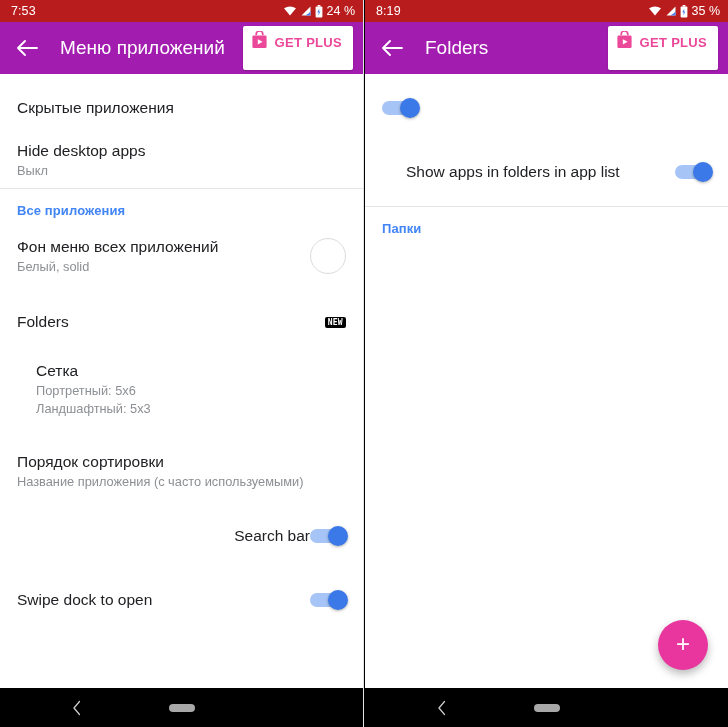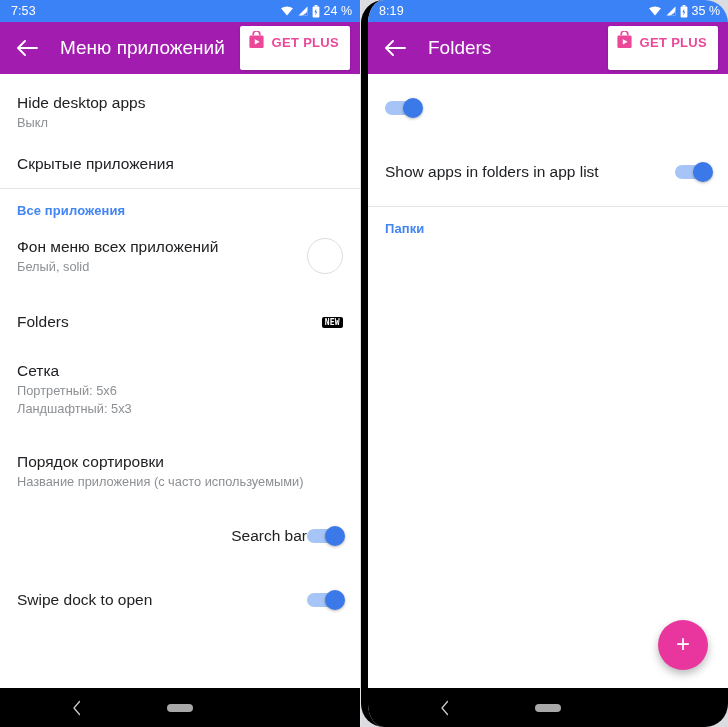--- a/index.html
+++ b/index.html
@@ -22,26 +22,26 @@
   .phone {
     width: 364px;
     height: 727px;
     background: #ffffff;
     display: flex;
     flex-direction: column;
     position: relative;
     overflow: hidden;
   }
   .phone.left { border-right: 1px solid #e3e3e3; }
-  .phone.right { border-left: 7px solid #000000; border-radius: 23px; }
+  .phone.right { border-left: 1px solid #000000; }
 
   
   .statusbar {
     height: 22px;
-    background: #3b82f6;
+    background: #b91c1c;
     color: #ffffff;
     display: flex;
     align-items: center;
     justify-content: space-between;
     padding: 0 8px 0 11px;
     box-sizing: border-box;
     flex: none;
   }
   .status-time {
     font-size: 12.5px;
@@ -298,33 +298,33 @@
             <path d="M6.8 8.2 L11.6 10.8 L6.8 13.4 Z" fill="#ffffff"></path>
           </svg>
         </span>
         <span class="getplus-label">GET PLUS</span>
       </div>
     </div>
 
     <div class="content">
       <div class="spacer-10"></div>
 
+      <div class="row" style="min-height:48px;">
+        <div class="row-text">
+          <div class="row-title">Скрытые приложения</div>
+        </div>
+      </div>
+
       <div class="row" style="min-height:56px;">
         <div class="row-text">
           <div class="row-title">Hide desktop apps</div>
           <div class="row-sub">Выкл</div>
         </div>
       </div>
 
-      <div class="row" style="min-height:48px;">
-        <div class="row-text">
-          <div class="row-title">Скрытые приложения</div>
-        </div>
-      </div>
-
       <div class="divider"></div>
 
       <div class="section-header">Все приложения</div>
 
       <div class="row" style="min-height:56px;">
         <div class="row-text">
           <div class="row-title">Фон меню всех приложений</div>
           <div class="row-sub">Белый, solid</div>
         </div>
         <div class="swatch"></div>
@@ -334,21 +334,21 @@
 
       <div class="row" style="min-height:44px;">
         <div class="row-text">
           <div class="row-title">Folders</div>
         </div>
         <div class="new-badge">NEW</div>
       </div>
 
       <div class="spacer-16"></div>
 
-      <div class="row" style="min-height:58px;">
+      <div class="row" style="min-height:58px;margin-left:19px;">
         <div class="row-text">
           <div class="row-title">Сетка</div>
           <div class="row-sub row-sub-line">Портретный: 5x6</div>
           <div class="row-sub row-sub-line" style="margin-top:0;">Ландшафтный: 5x3</div>
         </div>
       </div>
 
       <div class="spacer-10"></div>
 
 
@@ -444,21 +444,21 @@
       <div class="spacer-10"></div>
 
       <div class="row" style="min-height:48px;">
         <div class="toggle">
           <div class="knob"></div>
         </div>
       </div>
 
       <div class="spacer-16"></div>
 
-      <div class="row" style="min-height:48px;">
+      <div class="row" style="min-height:48px;margin-left:24px;">
         <div class="row-text">
           <div class="row-title">Show apps in folders in app list</div>
         </div>
         <div class="toggle">
           <div class="knob"></div>
         </div>
       </div>
 
       <div class="divider" style="margin-top:10px;"></div>
 

